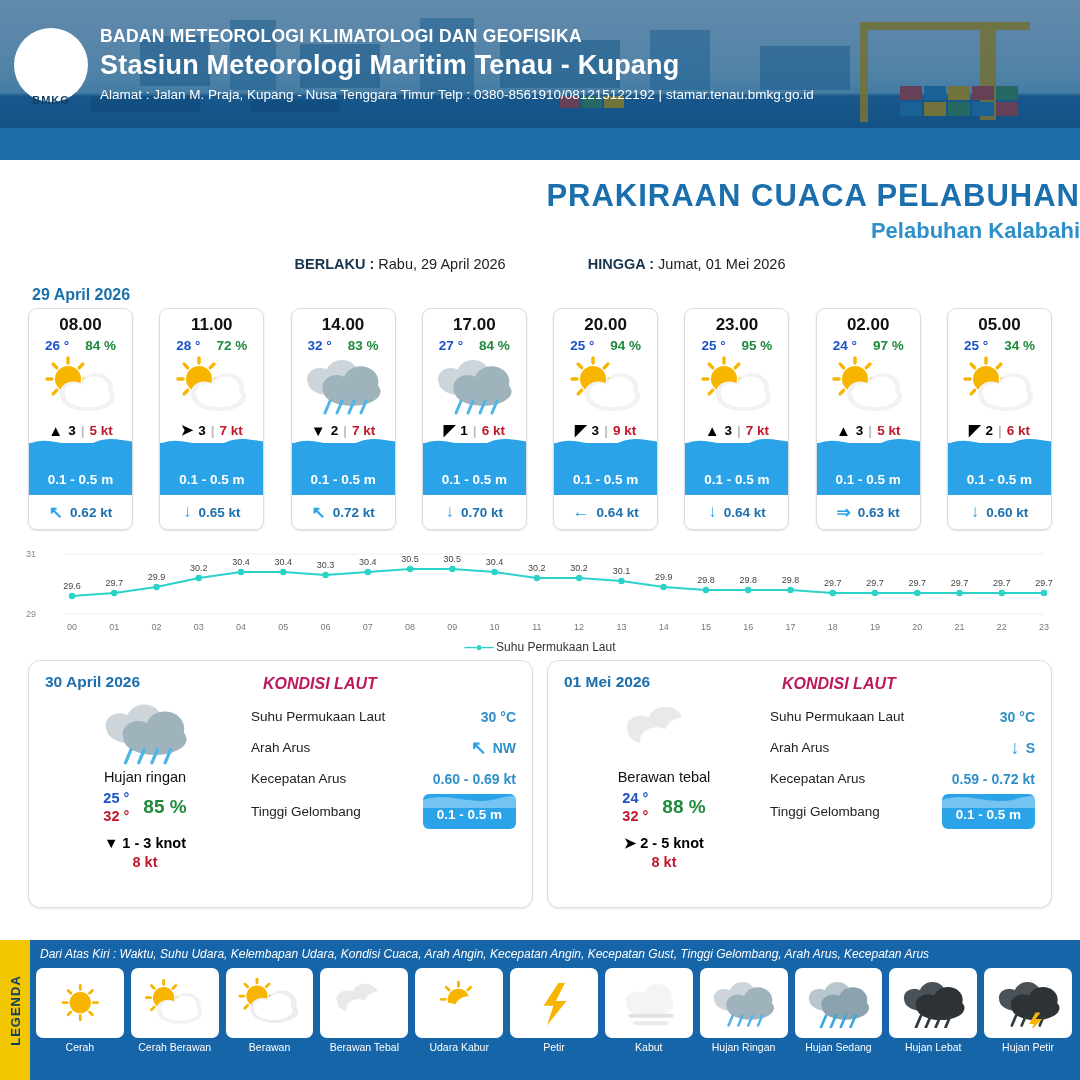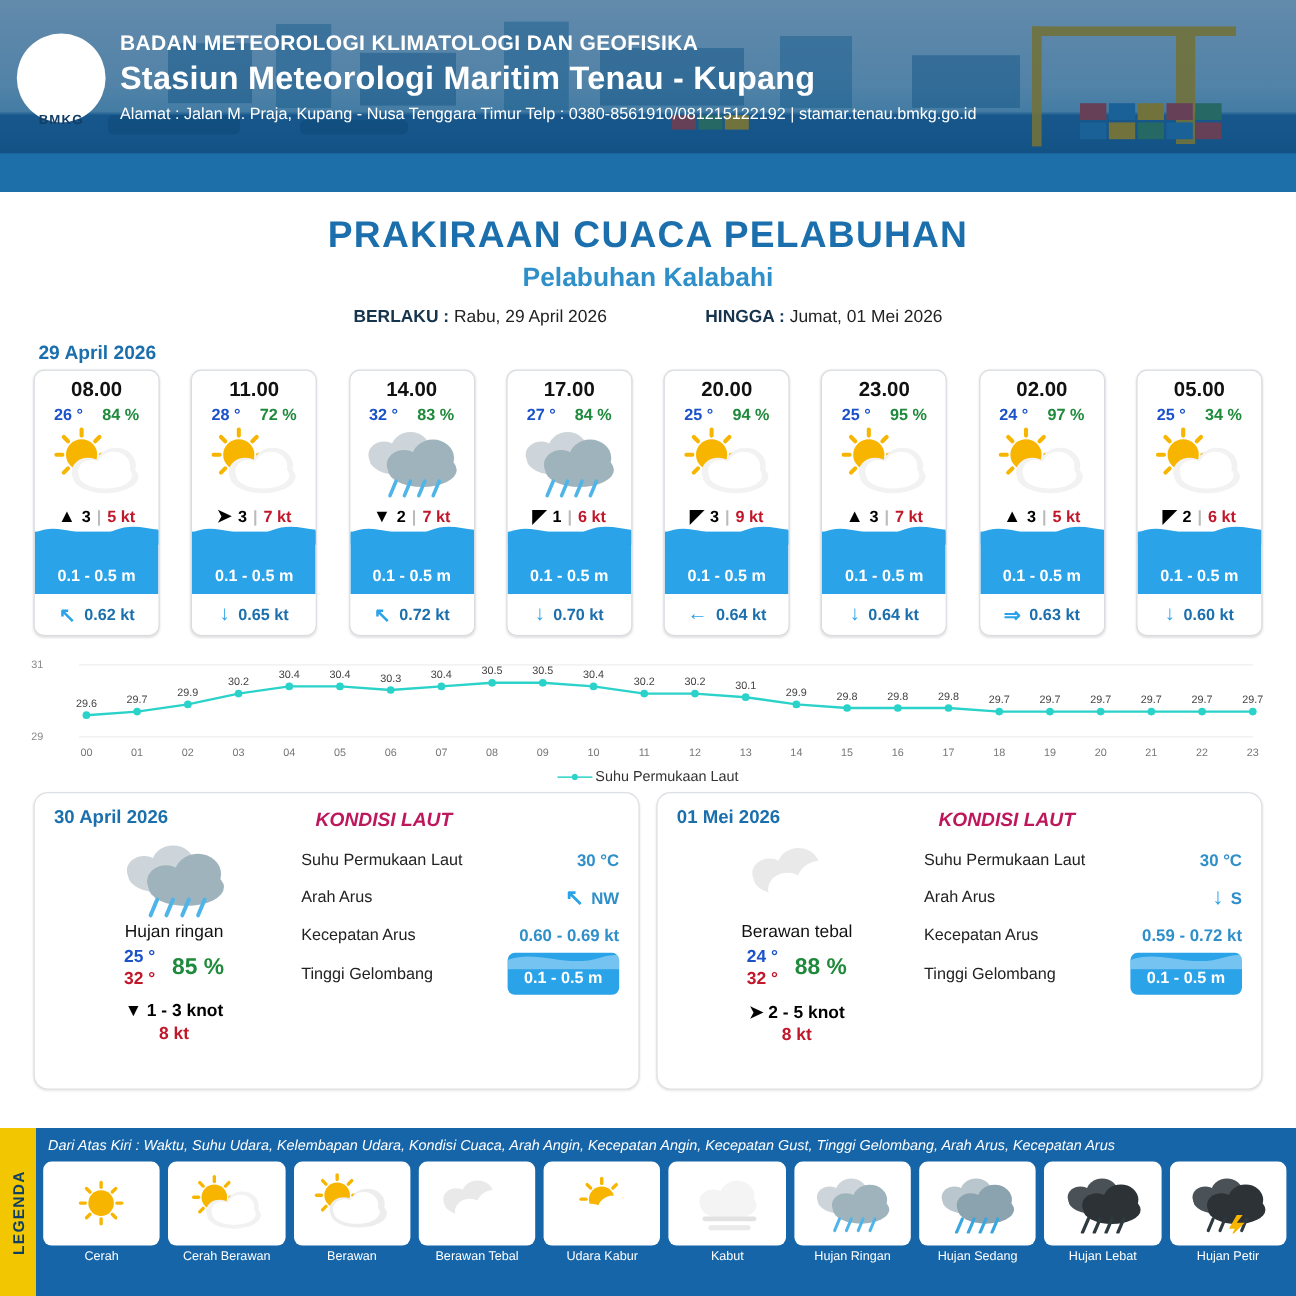--- a/index.html
+++ b/index.html
@@ -39,21 +39,21 @@
     position:absolute; left:14px; top:28px; width:74px; height:74px;
     border-radius:50%; background:#ffffff; z-index:6;
     display:flex; flex-direction:column; align-items:center; justify-content:center;gap:32px;
   }
   .logo .arc { width:52px; height:26px; border-radius:26px 26px 0 0;
     background: linear-gradient(180deg,#1f6fb2,#2f9ad6); margin-bottom:2px;}
   .logo .wave { width:52px; height:10px; background:#37a93c; border-radius:3px; }
   .logo .bmkg { font-size:11px; font-weight:bold; color:#123e66; margin-top:4px; letter-spacing:1px;}
 
   
-  .title-wrap { text-align:center; margin-top:18px; }
+  .title-wrap { text-align:right; margin-top:18px; }
   .title-main { font-size:31px; font-weight:bold; color:#1b6fad; letter-spacing:1px; }
   .title-sub { font-size:22px; font-weight:bold; color:#2f8fc9; margin-top:4px; }
   .valid-row { margin-top:12px; font-size:14.5px; color:#222; text-align:center; }
   .valid-row .lbl { font-weight:bold; color:#17344d; }
   .valid-row span.gap { display:inline-block; width:74px; }
 
   .date-left { margin:14px 0 4px 32px; font-size:16px; font-weight:bold; color:#1b6fad; }
 
   
   .cards {
@@ -924,20 +924,28 @@
       <ellipse cx="-14" cy="2" rx="13" ry="11" fill="#ffffff"></ellipse>
       <ellipse cx="8" cy="-3" rx="16" ry="14" fill="#ffffff"></ellipse>
     </g>
           </svg>
         </div>
     <div class="li-label">Udara Kabur</div>
       </div>
       <div class="legend-item">
         <div class="li-box">
           <svg width="70.52" height="50.839999999999996" viewBox="0 0 86 62">
+            <polygon points="48,6 30,34 42,34 34,58 58,28 45,28 56,6" fill="#f7b500"></polygon>
+          </svg>
+        </div>
+    <div class="li-label">Petir</div>
+      </div>
+      <div class="legend-item">
+        <div class="li-box">
+          <svg width="70.52" height="50.839999999999996" viewBox="0 0 86 62">
             <g transform="translate(44,26) scale(1.1)">
       <ellipse cx="0" cy="6" rx="26" ry="13" fill="#f4f4f4"></ellipse>
       <ellipse cx="-14" cy="2" rx="13" ry="11" fill="#f4f4f4"></ellipse>
       <ellipse cx="8" cy="-3" rx="16" ry="14" fill="#f4f4f4"></ellipse>
     </g>
             <line x1="20" y1="46" x2="70" y2="46" stroke="#e2e2e2" stroke-width="5" stroke-linecap="round"></line>
        <line x1="26" y1="55" x2="64" y2="55" stroke="#eaeaea" stroke-width="5" stroke-linecap="round"></line>
           </svg>
         </div>
     <div class="li-label">Kabut</div>

